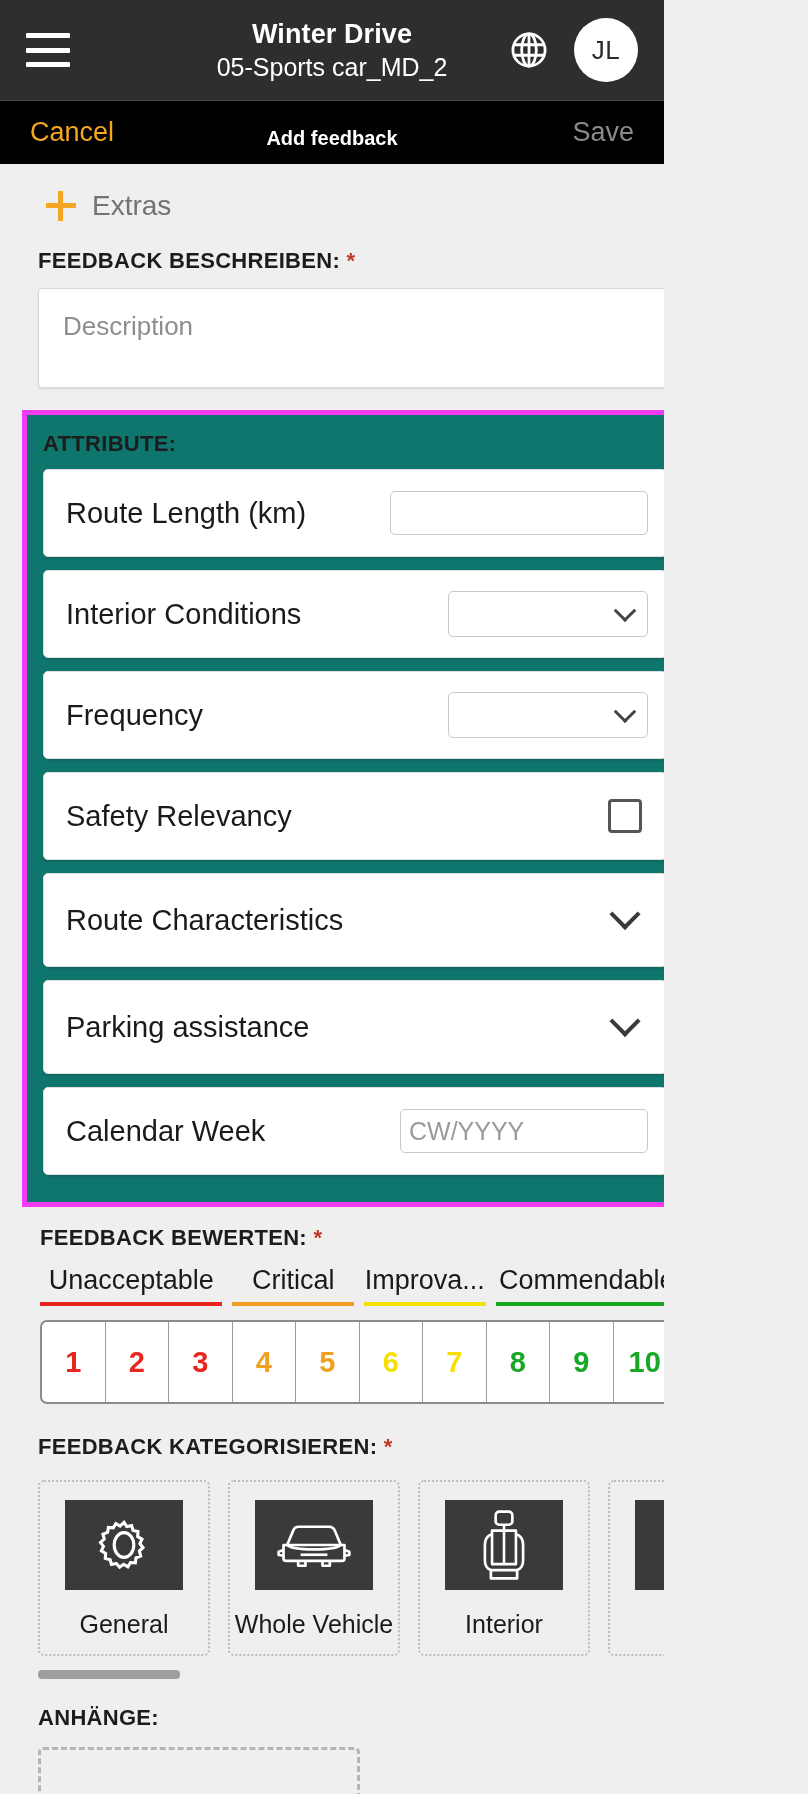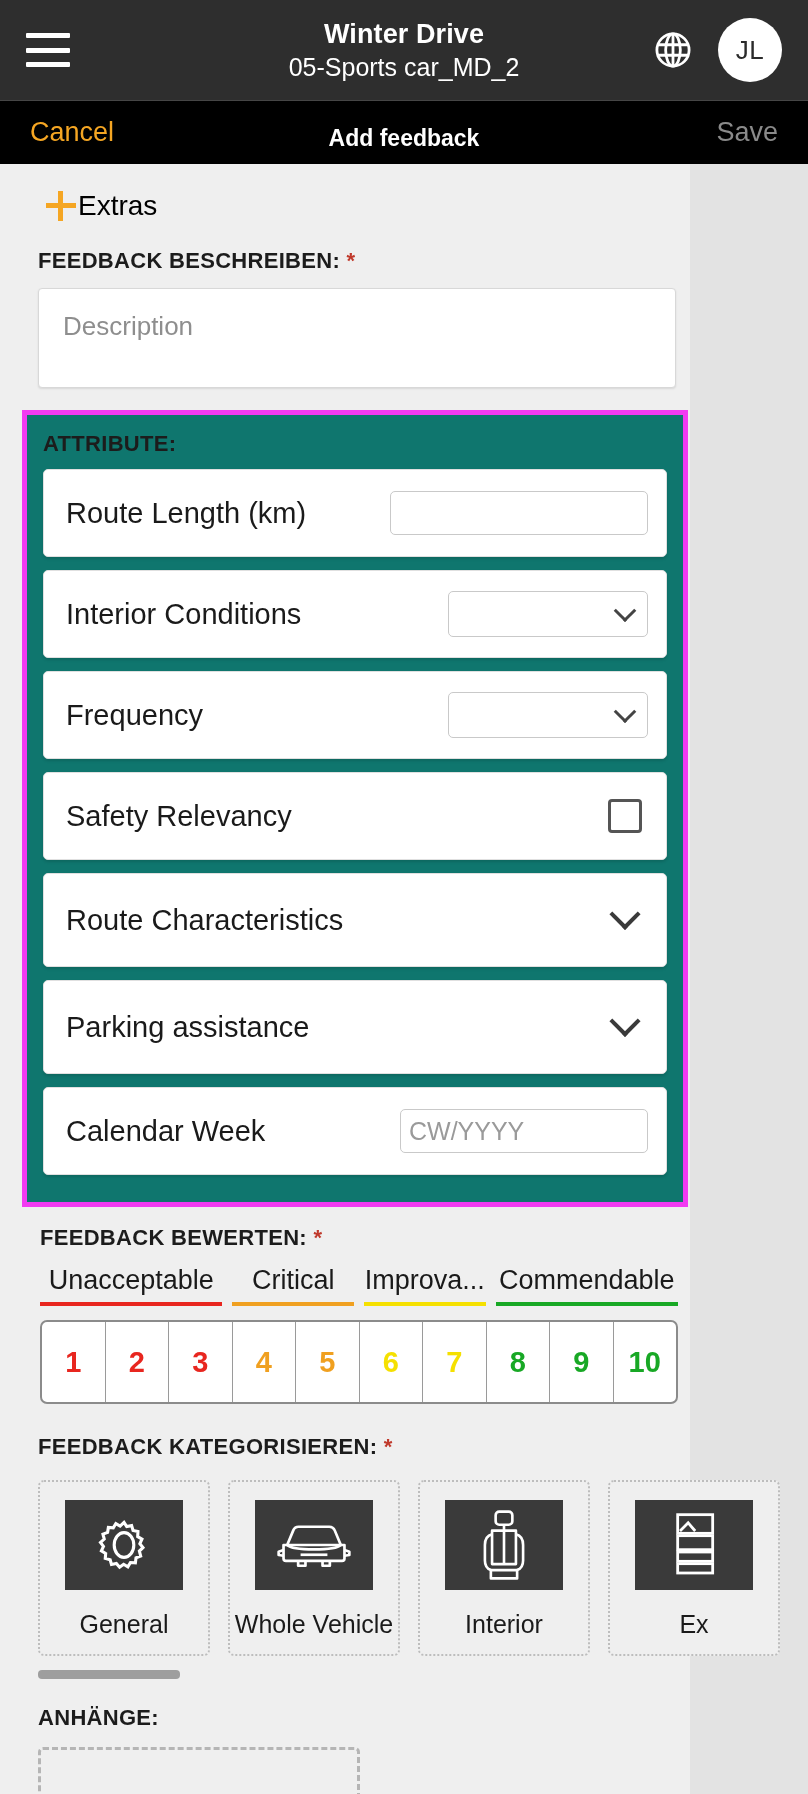--- a/index.html
+++ b/index.html
@@ -4,21 +4,21 @@
 <style>
   * { box-sizing: border-box; margin: 0; padding: 0; }
   html, body {
     width: 808px; height: 1794px;
     background: #efefef;
     font-family: "Liberation Sans", sans-serif;
     overflow: hidden;
   }
   .phone {
     position: relative;
-    width: 808px; height: 1794px;
+    width: 664px; height: 1794px;
     background: #efefef;
     overflow: hidden;
   }
 
   
   .appbar {
     height: 100px;
     background: #2e2e2e;
     display: flex;
     align-items: center;
@@ -66,21 +66,21 @@
     border-top: 1px solid #464646;
     display: flex; align-items: center;
     padding: 0 30px;
     position: relative;
   }
   .subbar .cancel {
     color: #f5a623; font-size: 27px; font-weight: 400; cursor: pointer; z-index:2;
   }
   .subbar .title {
     position:absolute; left:0; right:0; text-align:center;
-    color:#fff; font-size:23px; font-weight:600; pointer-events:none;margin-top:12px;
+    color:#fff; font-size:20px; font-weight:600; pointer-events:none;margin-top:12px;
   }
   .subbar .save {
     margin-left:auto; color:#8a8a8a; font-size:27px; cursor:pointer; z-index:2;
   }
 
   
   .content {
     position: relative;
     width: 808px;
     height: 1630px;
@@ -88,23 +88,23 @@
   }
   .inner {
     position: relative;
     width: 690px;
     padding: 0 0 0 0;
   }
   .rail-white { position:absolute; top:0; right:0; width:118px; height:100%; background:#e3e3e3; }
 
   
   .extras {
-    display: flex; align-items: center; gap: 2px;
+    display: flex; align-items: center; gap: 16px;
     padding: 26px 0 12px 46px;
-    color: #000000; font-size: 28px; cursor: pointer;
+    color: #737373; font-size: 28px; cursor: pointer;
   }
   .plus {
     position: relative; width: 30px; height: 30px; flex: 0 0 auto;
   }
   .plus::before, .plus::after {
     content:''; position:absolute; background:#f5a623;
   }
   .plus::before { left:0; top:12px; width:30px; height:5px; }
   .plus::after  { top:0; left:12px; height:30px; width:5px; }
 

